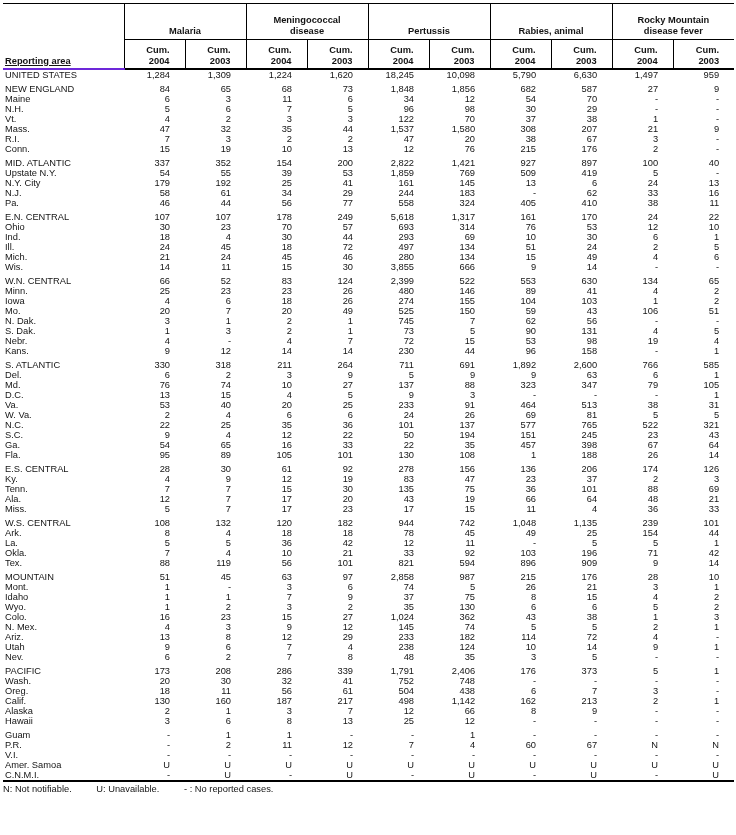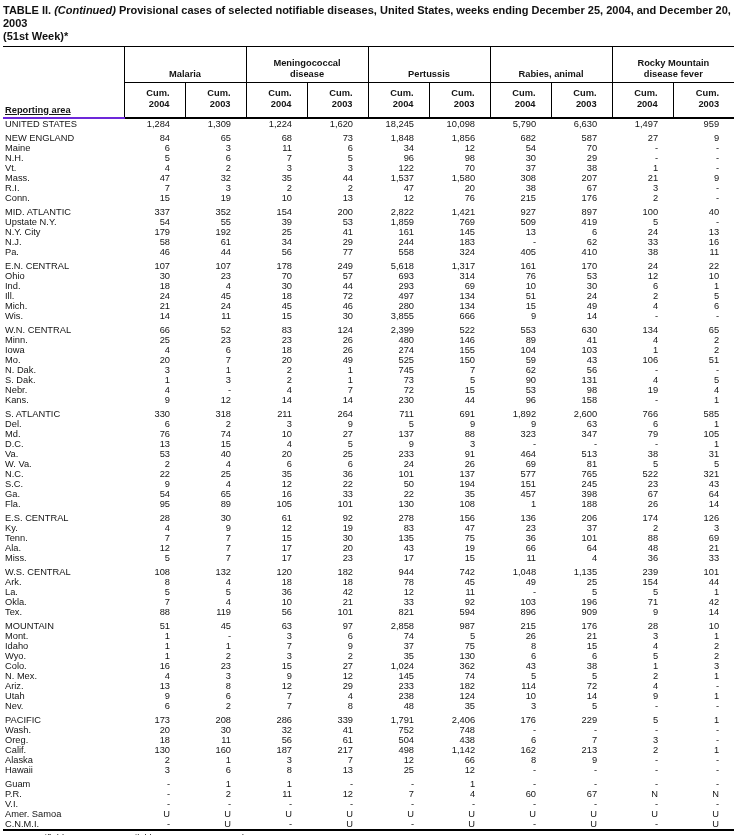--- a/index.html
+++ b/index.html
@@ -16,39 +16,33 @@
   col.c-area{width:121px;}
   col.c-num{width:61px;}
   th,td{padding:0;font-size:9.3px;color:#141414;}
   thead th{font-weight:bold;line-height:1.12;}
   th.area-h{text-align:left;vertical-align:bottom;padding:0 0 2px 2px;border-bottom:2px solid #6d28d9;text-decoration:underline;}
   th.group{vertical-align:bottom;text-align:center;white-space:pre-line;
            border-left:1px solid #000;border-bottom:1px solid #000;
            padding:2px 2px 3px 2px;height:30px;}
   th.sub{vertical-align:bottom;text-align:right;white-space:pre-line;
          border-left:1px solid #000;border-bottom:2px solid #000;
-         padding:2px 15px 8px 0;height:24px;}
+         padding:2px 15px 2px 0;height:24px;}
   tbody td{line-height:10px;height:10px;vertical-align:bottom;}
   td.area{text-align:left;padding-left:2px;white-space:nowrap;}
   td.num{text-align:right;padding-right:15px;white-space:nowrap;}
   tr.gap td{height:4px;line-height:4px;}
   .footnotes{margin-top:2px;font-size:9.3px;line-height:1.25;color:#141414;}
   .legend span{margin-right:22px;}
 </style>
 </head>
 <body>
 
 <div class="page">
 
-  <div class="title">
-    <span>TABLE II.</span>
-    <span class="italic">(Continued)</span>
-    <span>Provisional cases of selected notifiable diseases, United States, weeks ending December 25, 2004, and December 20, 2003</span><br>
-    <span>(51st Week)*</span>
-  </div>
 
   <table>
     <colgroup>
       <col class="c-area">
       <col class="c-num">
         <col class="c-num">
         <col class="c-num">
         <col class="c-num">
         <col class="c-num">
       <col class="c-num">
@@ -849,21 +843,21 @@
         </tr>
         <tr>
           <td class="area">PACIFIC</td>
           <td class="num">173</td>
           <td class="num">208</td>
           <td class="num">286</td>
           <td class="num">339</td>
           <td class="num">1,791</td>
           <td class="num">2,406</td>
           <td class="num">176</td>
-          <td class="num">229</td>
+          <td class="num">373</td>
           <td class="num">5</td>
           <td class="num">1</td>
         </tr>
         <tr>
           <td class="area">Wash.</td>
           <td class="num">20</td>
           <td class="num">30</td>
           <td class="num">32</td>
           <td class="num">41</td>
           <td class="num">752</td>

